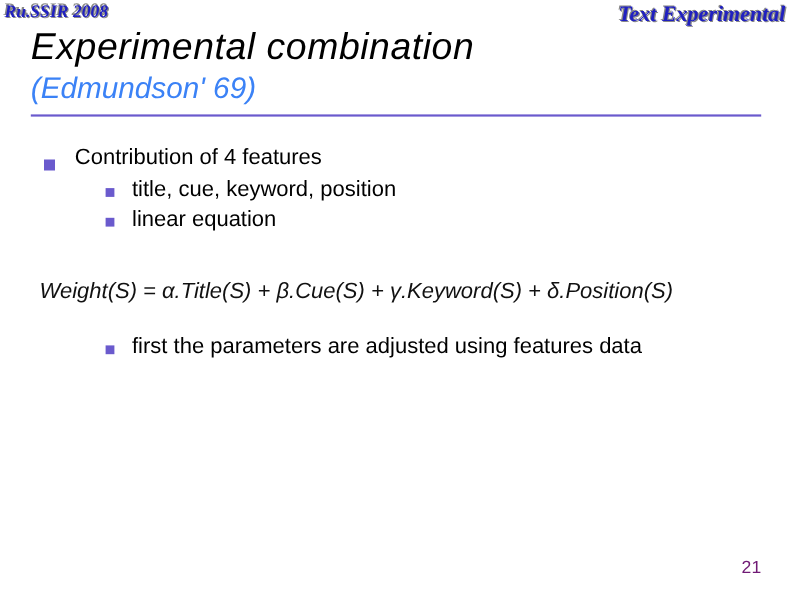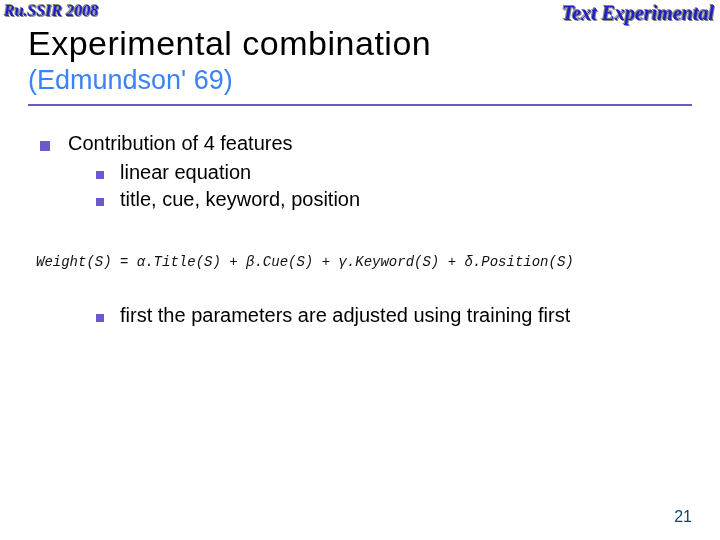--- a/index.html
+++ b/index.html
@@ -31,20 +31,21 @@
     font-weight: bold;
     font-size: 20px;
     color: #2020c0;
     text-shadow: 1px 1px 0 #888, -1px -1px 0 #888;
   }
   .title-block {
     position: absolute;
     top: 24px;
     left: 28px;
     right: 28px;
+    font-style: italic;
   }
   .title-main {
     font-family: Tahoma, Verdana, sans-serif;
     font-size: 34px;
     color: #000;
     letter-spacing: 0.5px;
   }
   .title-sub {
     font-family: Tahoma, Verdana, sans-serif;
     font-size: 27px;
@@ -60,21 +61,21 @@
   .content {
     position: absolute;
     top: 132px;
     left: 40px;
     right: 40px;
     font-size: 20px;
     color: #000;
   }
   .b1 {
     display: flex;
-    align-items: flex-start;
+    align-items: flex-end;
     margin-bottom: 6px;
   }
   .b1 .sq {
     width: 10px;
     height: 10px;
     background: #6a5acd;
     flex: 0 0 auto;
     margin-top: 9px;
     margin-right: 18px;
   }
@@ -89,39 +90,39 @@
     height: 8px;
     background: #6a5acd;
     flex: 0 0 auto;
     margin-top: 10px;
     margin-right: 16px;
   }
   .formula {
     position: absolute;
     top: 254px;
     left: 36px;
-    font-family: Liberation Mono, monospace;
+    font-family: Liberation Sans, sans-serif;
     font-style: italic;
-    font-size: 14px;
+    font-size: 20px;
     color: #111;
   }
   .content2 {
     position: absolute;
     top: 304px;
     left: 40px;
     right: 40px;
     font-size: 20px;
     color: #000;
   }
   .page-num {
     position: absolute;
     bottom: 14px;
     right: 28px;
     font-size: 16px;
-    color: #0c4a6e;
+    color: #701a75;
   }
 </style>
 </head>
 <body>
 
 <div class="header-left">Ru.SSIR 2008</div>
 <div class="header-right">Text Experimental</div>
 
 <div class="title-block">
   <div class="title-main">Experimental combination</div>
@@ -129,30 +130,30 @@
   <div class="title-rule"></div>
 </div>
 
 <div class="content">
   <div class="b1">
     <div class="sq"></div>
     <div>Contribution of 4 features</div>
   </div>
   <div class="b2">
     <div class="sq"></div>
-    <div>linear equation</div>
+    <div>title, cue, keyword, position</div>
   </div>
   <div class="b2">
     <div class="sq"></div>
-    <div>title, cue, keyword, position</div>
+    <div>linear equation</div>
   </div>
 </div>
 
 <div class="formula">Weight(S) = α.Title(S) + β.Cue(S) + γ.Keyword(S) + δ.Position(S)</div>
 
 <div class="content2">
   <div class="b2">
     <div class="sq"></div>
-    <div>first the parameters are adjusted using training first</div>
+    <div>first the parameters are adjusted using features data</div>
   </div>
 </div>
 
 <div class="page-num">21</div>
 
 </body></html>

